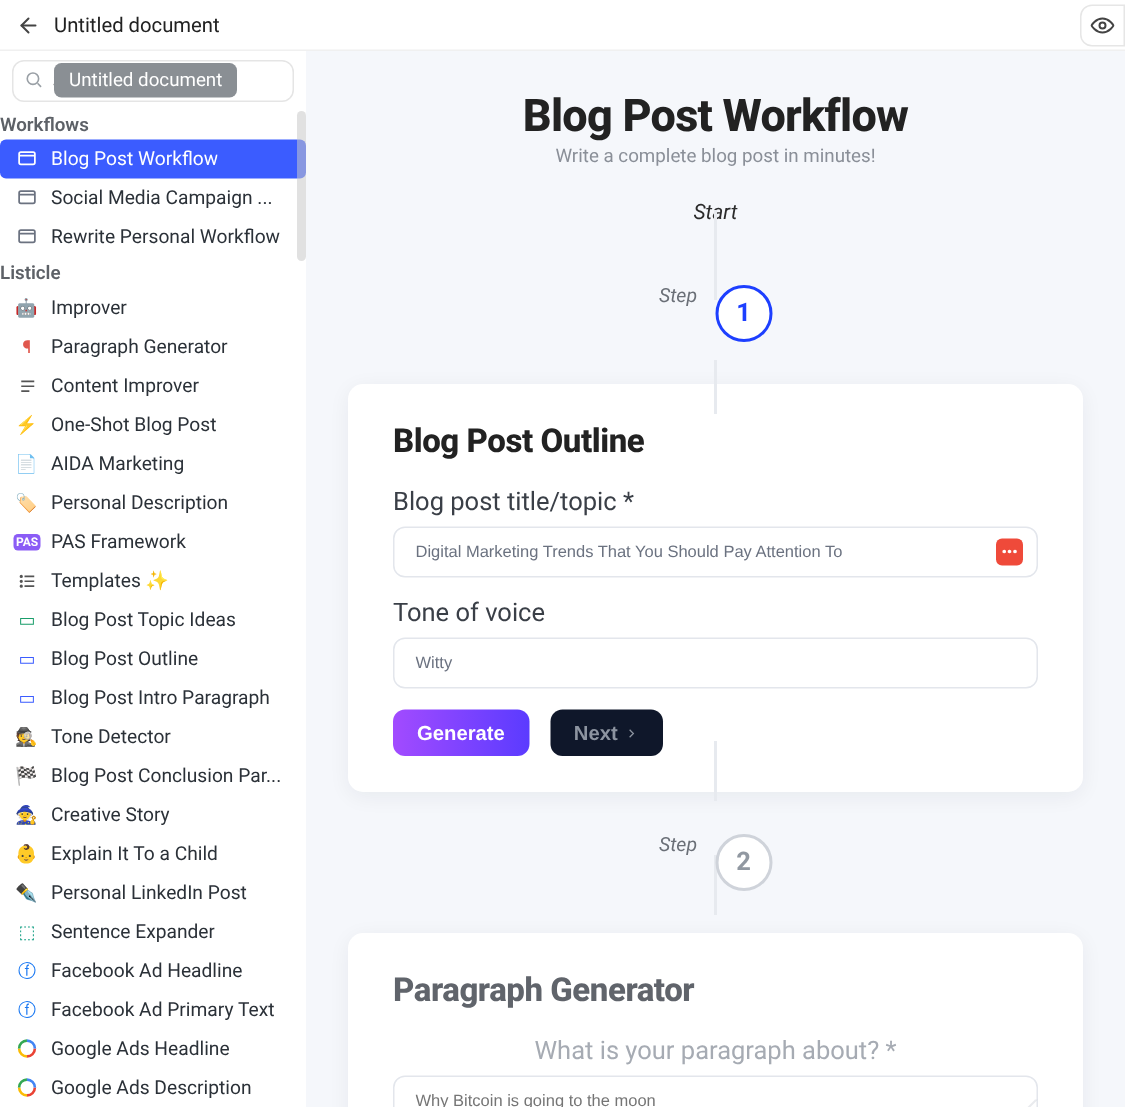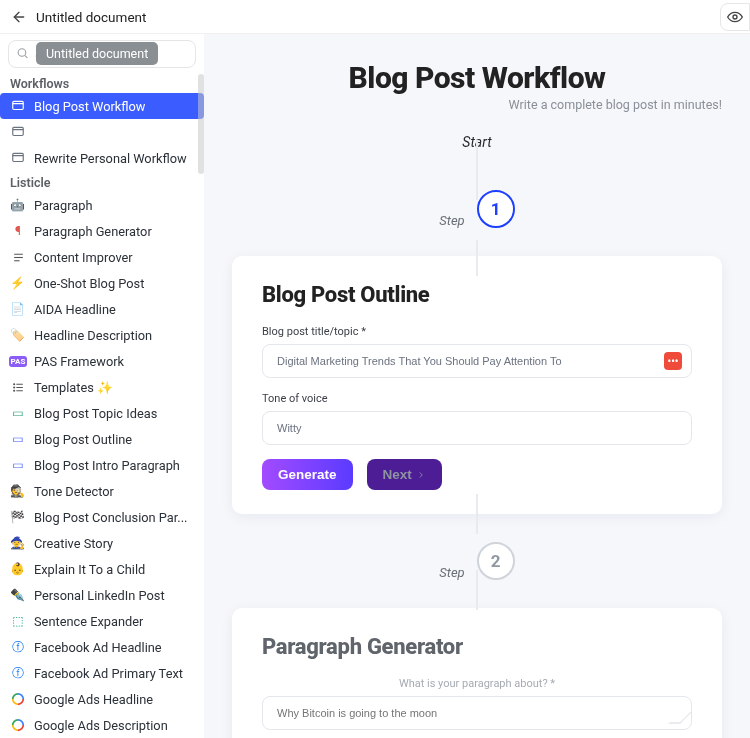--- a/index.html
+++ b/index.html
@@ -44,59 +44,59 @@
   }
   .search-icon {
     position:absolute; left:16px; top:50%; transform:translateY(-50%); width:13px; height:13px;
     color:#9aa0a6;
   }
   .tooltip {
     position:absolute; left:36px; top:8px; background:#8a8f94; color:#fff;
     font-size:12.5px; padding:4px 10px; border-radius:5px; z-index:5;
   }
   .section-label {
-    font-size:12.5px; font-weight:600; color:#5d6167; padding: 4px 10px 2px;
+    font-size:12.5px; font-weight:600; color:#5d6167; padding: 4px 0 2px;
   }
   .item {
     display:flex; align-items:center; gap:8px; padding:5px 10px;
     font-size:12.8px; color:#2b3138; cursor:pointer; border-radius:4px;
     white-space:nowrap; overflow:hidden; text-overflow:ellipsis;
   }
   .item.active { background:#3b5cff; color:#fff; }
   .item .ic { width:16px; height:16px; display:flex; align-items:center; justify-content:center; flex:0 0 16px; font-size:12px; }
   .item .lbl { overflow:hidden; text-overflow:ellipsis; }
   .main {
     flex:1; background:#f5f7fb; overflow-y:hidden; position:relative;
   }
   .main-inner {
     padding: 26px 28px 0;
   }
   .wf-title { font-size: 30px; font-weight:800; text-align:center; letter-spacing:-.5px; }
-  .wf-subtitle { text-align:right; color:#8a8f98; font-size:12.5px; margin-top:2px; }
+  .wf-subtitle { text-align:center; color:#8a8f98; font-size:12.5px; margin-top:2px; }
   .start-label { text-align:center; font-style:italic; color:#2b2b2b; font-size:14px; margin-top:22px; }
   .step-row {
-    display:flex; align-items:flex-end; justify-content:center; gap:12px; margin-top:40px; position:relative;
+    display:flex; align-items:flex-start; justify-content:center; gap:12px; margin-top:40px; position:relative;
   }
   .step-row .step-text { font-style:italic; color:#6a6f77; font-size:13px; }
   .step-badge {
     width:38px; height:38px; border-radius:50%; display:flex; align-items:center; justify-content:center;
     font-weight:700; font-size:17px;
   }
   .step-badge.filled { border:2px solid #1d3fff; color:#1d3fff; background:#fff; }
   .step-badge.ghost  { border:2px solid #cfd3da; color:#9198a1; background:#fff; }
   .connector {
     position:absolute; width:2px; background:#e7eaef; left:50%; transform:translateX(-1px);
   }
   .card {
     background:#fff; border-radius:10px; box-shadow:0 3px 14px rgba(20,30,50,.06);
     padding:26px 30px 24px; margin-top:28px;
   }
   .card h2 { font-size:22px; font-weight:800; margin-bottom:18px; letter-spacing:-.3px; }
   .card.faded h2 { color:#60646b; }
-  .field-label { font-size:11px; color:#3a3f47; margin-bottom:6px; }
+  .field-label { font-size:17px; color:#3a3f47; margin-bottom:6px; }
   .field-label.faded { color:#a6abb3;text-align:center; }
   .input {
     width:100%; border:1px solid #e3e6ec; border-radius:8px; padding:10px 44px 10px 14px;
     font-size:11px; color:#6b7280; background:#fff; position:relative;
   }
   .input-wrap { position:relative; margin-bottom:14px; }
   .input-wrap.faded .input { color:#c4c8cf; }
   .red-badge {
     position:absolute; right:10px; top:50%; transform:translateY(-50%);
     width:18px; height:18px; background:#ef4a3a; border-radius:4px; display:flex; align-items:center; justify-content:center;
@@ -107,21 +107,21 @@
     border-right:2px solid #d4d8de; border-bottom:2px solid #d4d8de; transform:skewX(-45deg);
     opacity:.5;
   }
   .btn-row { display:flex; gap:14px; align-items:center; margin-top:6px; }
   .btn {
     border:none; border-radius:8px; padding:8px 16px; font-size:13.5px; font-weight:600; cursor:pointer;
   }
   .btn.primary {
     background: linear-gradient(90deg,#a24bff 0%, #5b3bff 100%); color:#fff;
   }
-  .btn.ghost { background:#4c1d95; color:#8d94a0; display:flex; align-items:center; gap:4px; }
+  .btn.ghost { background:#0f172a; color:#8d94a0; display:flex; align-items:center; gap:4px; }
   .chev { width:10px; height:10px; }
   
   .conn-layer { position:absolute; left:0; top:0; right:0; bottom:0; pointer-events:none; }
 </style>
 </head>
 <body>
 
 <div class="topbar">
   <div class="back-arrow">
     <svg viewBox="0 0 24 24" width="16" height="16" fill="none" stroke="#444" stroke-width="2" stroke-linecap="round" stroke-linejoin="round">
@@ -163,36 +163,37 @@
         </span>
         <span class="lbl">Blog Post Workflow</span>
       </div>
       <div class="item">
         <span class="ic">
           <svg viewBox="0 0 24 24" width="14" height="14" fill="none" stroke="#6b7280" stroke-width="2">
               <rect x="3" y="4" width="18" height="14" rx="2"></rect>
               <line x1="3" y1="8" x2="21" y2="8"></line>
             </svg>
         </span>
+        <span class="lbl">Social Media Campaign ...</span>
       </div>
       <div class="item">
         <span class="ic">
           <svg viewBox="0 0 24 24" width="14" height="14" fill="none" stroke="#6b7280" stroke-width="2">
               <rect x="3" y="4" width="18" height="14" rx="2"></rect>
               <line x1="3" y1="8" x2="21" y2="8"></line>
             </svg>
         </span>
         <span class="lbl">Rewrite Personal Workflow</span>
       </div>
 
       <div class="section-label">Listicle</div>
 
       <div class="item">
           <span class="ic">🤖</span>
-          <span class="lbl">Paragraph</span>
+          <span class="lbl">Improver</span>
         </div>
       <div class="item">
           <span class="ic" style="color:#e0574d">¶</span>
           <span class="lbl">Paragraph Generator</span>
         </div>
       <div class="item">
           <span class="ic">
         <svg viewBox="0 0 24 24" width="13" height="13" fill="none" stroke="#555" stroke-width="2">
               <line x1="4" y1="6" x2="20" y2="6"></line>
               <line x1="4" y1="12" x2="20" y2="12"></line>
@@ -200,25 +201,25 @@
             </svg>
       </span>
           <span class="lbl">Content Improver</span>
         </div>
       <div class="item">
           <span class="ic" style="color:#f5a623">⚡</span>
           <span class="lbl">One-Shot Blog Post</span>
         </div>
       <div class="item">
           <span class="ic" style="color:#e05a8a">📄</span>
-          <span class="lbl">AIDA Headline</span>
+          <span class="lbl">AIDA Marketing</span>
         </div>
       <div class="item">
           <span class="ic" style="color:#666">🏷️</span>
-          <span class="lbl">Headline Description</span>
+          <span class="lbl">Personal Description</span>
         </div>
       <div class="item">
           <span class="ic">
             <span style="display:inline-block;background:#8b5cf6;color:#fff;font-size:8px;font-weight:700;padding:1px 2px;border-radius:3px;">PAS</span>
           </span>
           <span class="lbl">PAS Framework</span>
         </div>
       <div class="item">
           <span class="ic">
         <svg viewBox="0 0 24 24" width="13" height="13" fill="none" stroke="#555" stroke-width="2">

